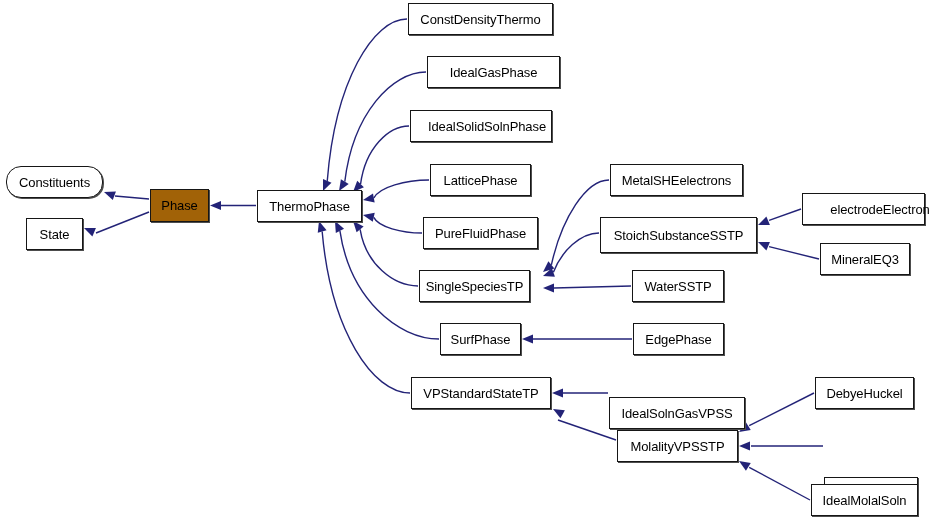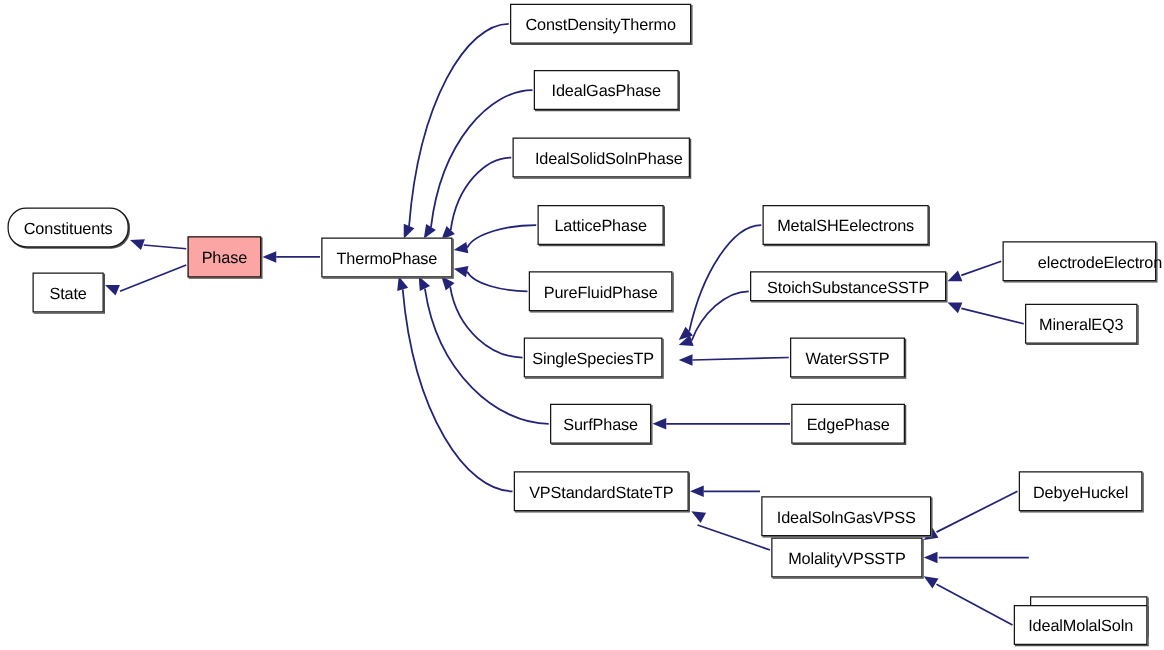--- a/index.html
+++ b/index.html
@@ -33,21 +33,21 @@
     align-items: center;
     justify-content: center;
     color: #000000;
     font-size: 13px;
     line-height: 1;
     letter-spacing: -0.1px;
     white-space: nowrap;
     user-select: none;
   }
   .node-box.highlight {
-    background: #fca5a5;
+    background: #a16207;
   }
   .node-label {
     pointer-events: none;
   }
 </style>
 </head>
 <body>
 
 <div id="diagram-root">
   <svg id="graph-svg" viewBox="0 0 931 520" xmlns="http://www.w3.org/2000/svg">
@@ -107,21 +107,21 @@
       </div>
       <div class="node-box highlight" style="left: 150px; top: 189px; width: 59px; height: 33px;">
         <span class="node-label">Phase</span>
       </div>
       <div class="node-box" style="left: 257px; top: 190px; width: 105px; height: 32px;">
         <span class="node-label">ThermoPhase</span>
       </div>
       <div class="node-box" style="left: 408px; top: 3px; width: 145px; height: 32px;">
         <span class="node-label">ConstDensityThermo</span>
       </div>
-      <div class="node-box" style="left: 427px; top: 56px; width: 116px; height: 32px;">
+      <div class="node-box" style="left: 427px; top: 56px; width: 133px; height: 32px;">
         <span class="node-label">IdealGasPhase</span>
       </div>
       <div class="node-box" style="left: 410px; top: 110px; width: 142px; height: 32px; padding-left: 12px;">
         <span class="node-label">IdealSolidSolnPhase</span>
       </div>
       <div class="node-box" style="left: 430px; top: 164px; width: 101px; height: 32px;">
         <span class="node-label">LatticePhase</span>
       </div>
       <div class="node-box" style="left: 423px; top: 217px; width: 115px; height: 32px;">
         <span class="node-label">PureFluidPhase</span>
@@ -131,21 +131,21 @@
       </div>
       <div class="node-box" style="left: 440px; top: 323px; width: 81px; height: 32px;">
         <span class="node-label">SurfPhase</span>
       </div>
       <div class="node-box" style="left: 411px; top: 377px; width: 140px; height: 32px;">
         <span class="node-label">VPStandardStateTP</span>
       </div>
       <div class="node-box" style="left: 610px; top: 164px; width: 133px; height: 32px;">
         <span class="node-label">MetalSHEelectrons</span>
       </div>
-      <div class="node-box" style="left: 600px; top: 217px; width: 157px; height: 24px;">
+      <div class="node-box" style="left: 600px; top: 217px; width: 157px; height: 36px;">
         <span class="node-label">StoichSubstanceSSTP</span>
       </div>
       <div class="node-box" style="left: 632px; top: 270px; width: 92px; height: 32px;">
         <span class="node-label">WaterSSTP</span>
       </div>
       <div class="node-box" style="left: 633px; top: 323px; width: 91px; height: 32px;">
         <span class="node-label">EdgePhase</span>
       </div>
       <div class="node-box" style="left: 609px; top: 397px; width: 136px; height: 32px;">
         <span class="node-label">IdealSolnGasVPSS</span>

